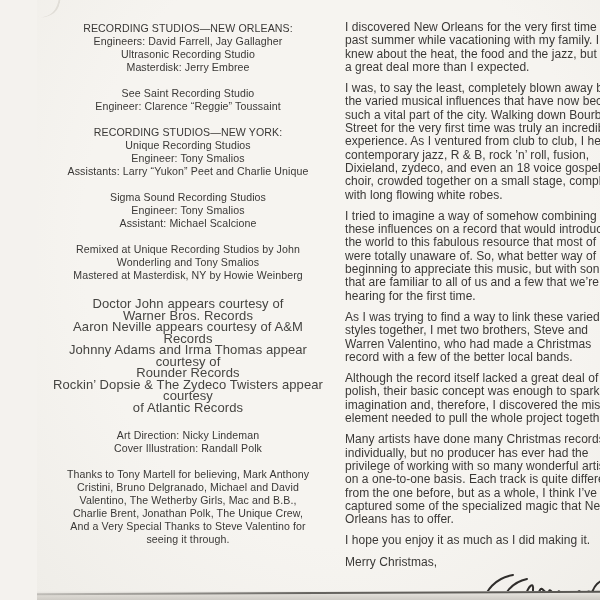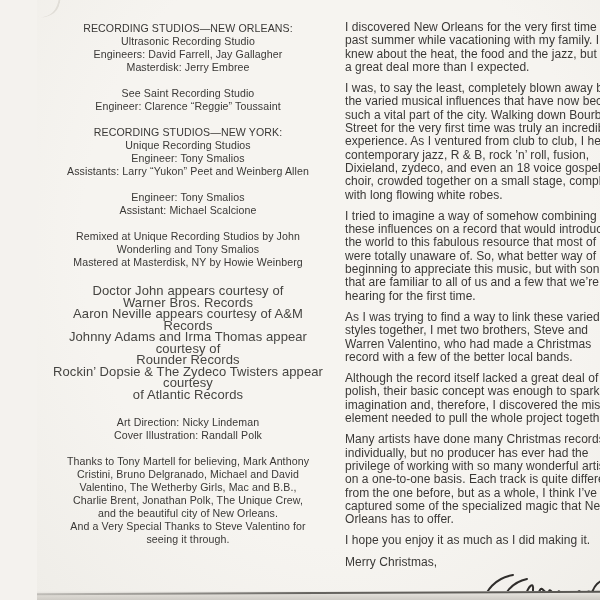--- a/index.html
+++ b/index.html
@@ -109,39 +109,40 @@
 </head>
 <body>
 
 <div class="sheet">
   <div class="corner-artifact"></div>
 
   <div class="left-col">
 
     <div class="credit-section">
       <div class="credit-line">RECORDING STUDIOS—NEW ORLEANS:</div>
+      <div class="credit-line">Engineers: David Farrell, Jay Gallagher</div>
       <div class="credit-line">Ultrasonic Recording Studio</div>
-      <div class="credit-line">Engineers: David Farrell, Jay Gallagher</div>
       <div class="credit-line">Masterdisk: Jerry Embree</div>
     </div>
 
 
     <div class="credit-section">
       <div class="credit-line">See Saint Recording Studio</div>
       <div class="credit-line">Engineer: Clarence “Reggie” Toussaint</div>
     </div>
 
     <div class="credit-section">
       <div class="credit-line">RECORDING STUDIOS—NEW YORK:</div>
       <div class="credit-line">Unique Recording Studios</div>
       <div class="credit-line">Engineer: Tony Smalios</div>
-      <div class="credit-line">Assistants: Larry “Yukon” Peet and Weinberg Allen</div>
-    </div>
-
-    <div class="credit-section">
+      <div class="credit-line">Assistants: Larry “Yukon” Peet and Charlie Unique</div>
+    </div>
+
+    <div class="credit-section">
+      <div class="credit-line">Sigma Sound Recording Studios</div>
       <div class="credit-line">Engineer: Tony Smalios</div>
       <div class="credit-line">Assistant: Michael Scalcione</div>
     </div>
 
     <div class="credit-section">
       <div class="credit-line">Remixed at Unique Recording Studios by John</div>
       <div class="credit-line">Wonderling and Tony Smalios</div>
       <div class="credit-line">Mastered at Masterdisk, NY by Howie Weinberg</div>
     </div>
 
@@ -158,21 +159,20 @@
     <div class="credit-section">
       <div class="credit-line">Art Direction: Nicky Lindeman</div>
       <div class="credit-line">Cover Illustration: Randall Polk</div>
     </div>
 
     <div class="credit-section thanks">
       <div class="credit-line">Thanks to Tony Martell for believing, Mark Anthony</div>
       <div class="credit-line">Cristini, Bruno Delgranado, Michael and David</div>
       <div class="credit-line">Valentino, The Wetherby Girls, Mac and B.B.,</div>
       <div class="credit-line">Charlie Brent, Jonathan Polk, The Unique Crew,</div>
-      <div class="credit-line">and the beautiful city of New Orleans.</div>
       <div class="credit-line">And a Very Special Thanks to Steve Valentino for</div>
       <div class="credit-line">seeing it through.</div>
     </div>
 
   </div>
 
   <div class="right-col">
     <p>I discovered New Orleans for the very first time this past summer while vacationing with my family. I knew about the heat, the food and the jazz, but got a great deal more than I expected.</p>
     <p>I was, to say the least, completely blown away by the varied musical influences that have now become such a vital part of the city. Walking down Bourbon Street for the very first time was truly an incredible experience. As I ventured from club to club, I heard contemporary jazz, R &amp; B, rock ’n’ roll, fusion, Dixieland, zydeco, and even an 18 voice gospel choir, crowded together on a small stage, complete with long flowing white robes.</p>
     <p>I tried to imagine a way of somehow combining these influences on a record that would introduce the world to this fabulous resource that most of us were totally unaware of. So, what better way of our beginning to appreciate this music, but with songs that are familiar to all of us and a few that we’re just hearing for the first time.</p>

